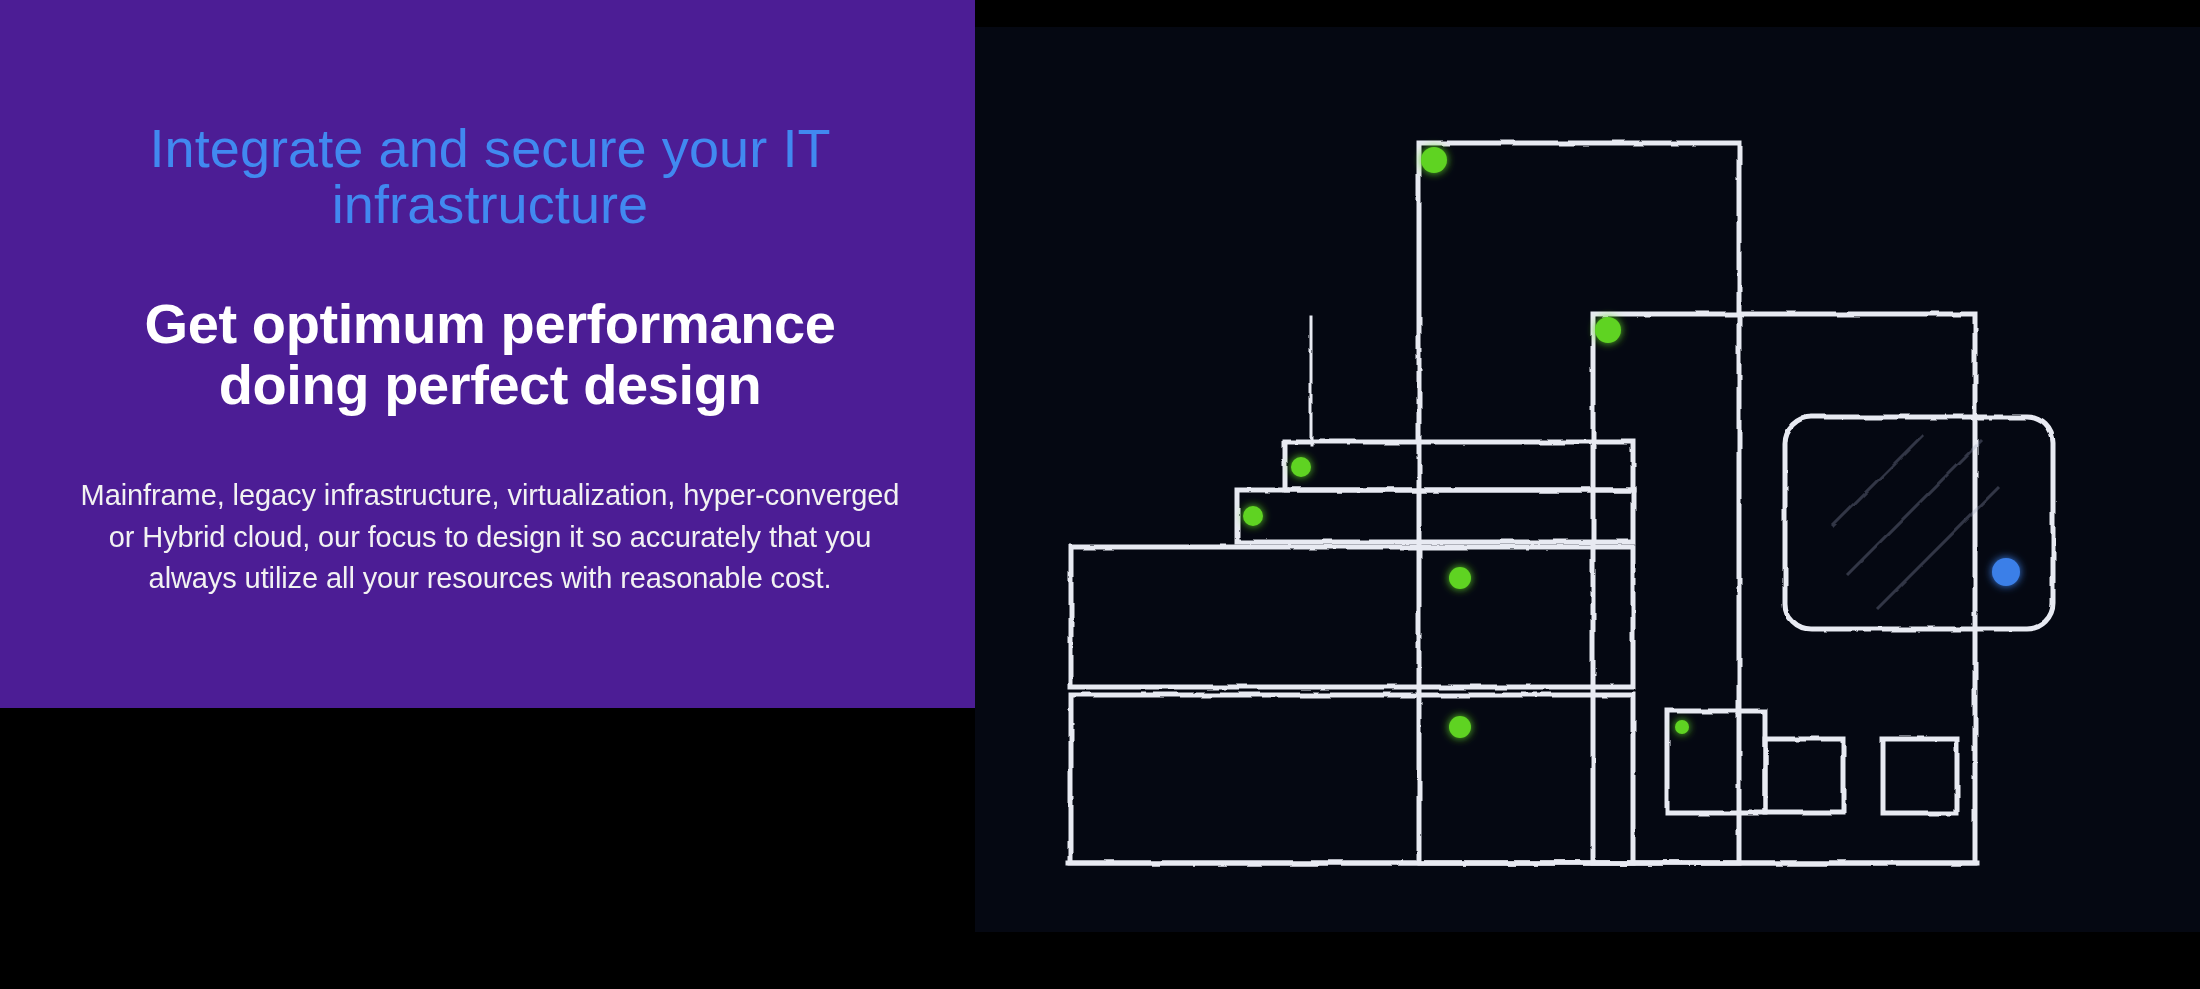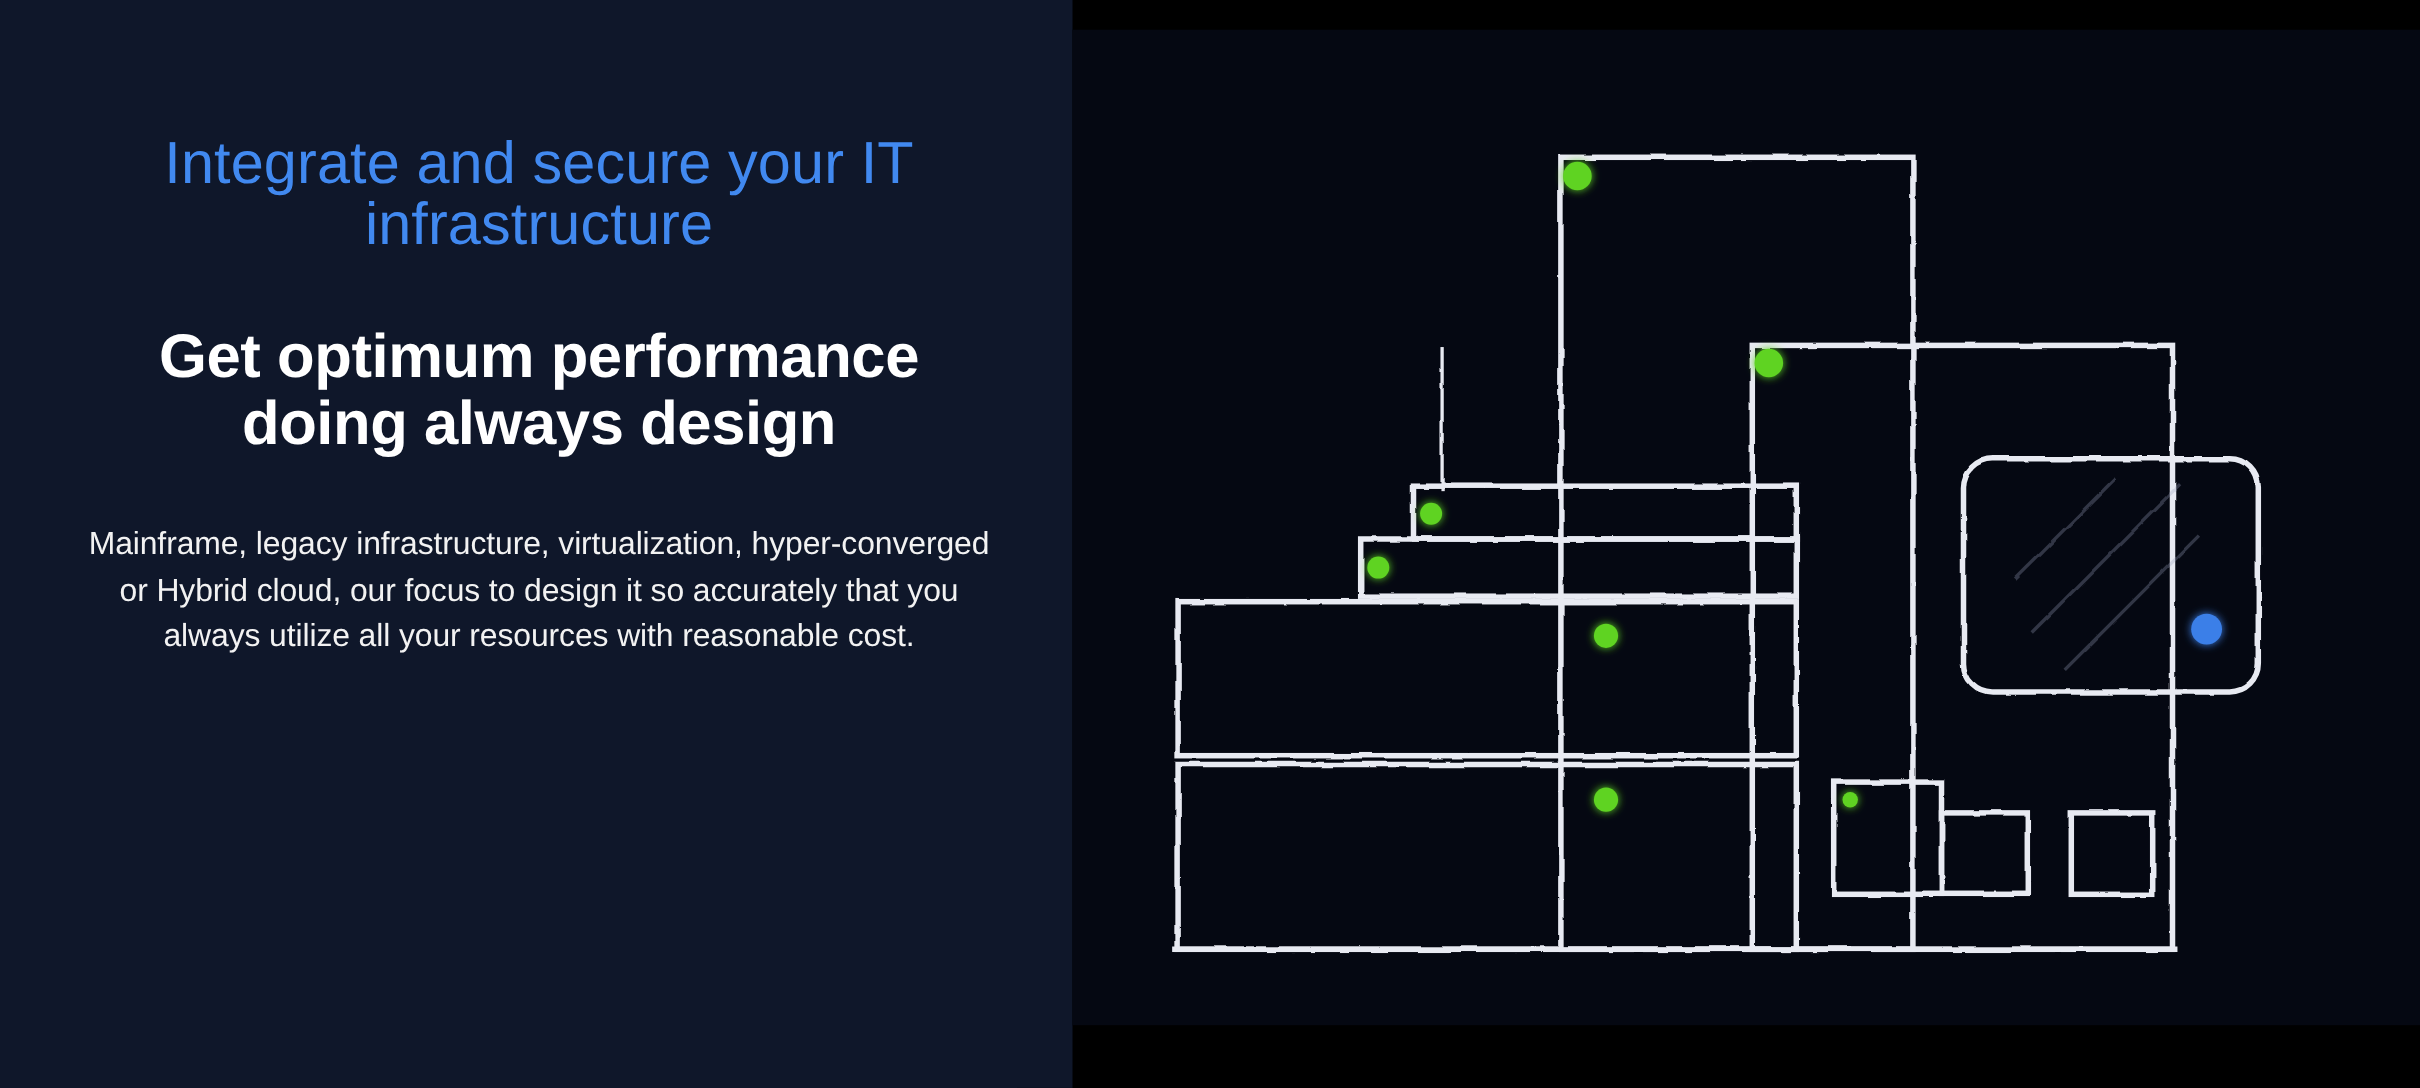--- a/index.html
+++ b/index.html
@@ -22,22 +22,22 @@
     height: 989px;
     background: #000000;
   }
 
   
   .text-column {
     position: absolute;
     left: 0px;
     top: 0px;
     width: 975px;
-    height: 989px;
-    background: #0f172a;
+    height: 708px;
+    background: #4c1d95;
     box-sizing: border-box;
   }
 
   .text-inner {
     position: absolute;
     left: 70px;
     top: 120px;
     width: 840px;
     text-align: center;
   }
@@ -99,21 +99,21 @@
   }
 </style>
 </head>
 <body>
 
 <div id="page">
 
   <section class="text-column">
     <div class="text-inner">
       <h3 class="eyebrow-title">Integrate and secure your IT infrastructure</h3>
-      <h1 class="main-heading">Get optimum performance doing always design</h1>
+      <h1 class="main-heading">Get optimum performance doing perfect design</h1>
       <p class="body-paragraph">Mainframe, legacy infrastructure, virtualization, hyper-converged or Hybrid cloud, our focus to design it so accurately that you always utilize all your resources with reasonable cost.</p>
     </div>
   </section>
 
   <section class="illustration-panel">
     <svg class="illustration-svg" viewBox="0 0 1225 905" xmlns="http://www.w3.org/2000/svg">
       <defs>
         <filter id="sketchy" x="-20%" y="-20%" width="140%" height="140%">
           <feTurbulence type="fractalNoise" baseFrequency="0.035" numOctaves="3" seed="7" result="noise"></feTurbulence>
           <feDisplacementMap in="SourceGraphic" in2="noise" scale="3.2" xChannelSelector="R" yChannelSelector="G"></feDisplacementMap>

